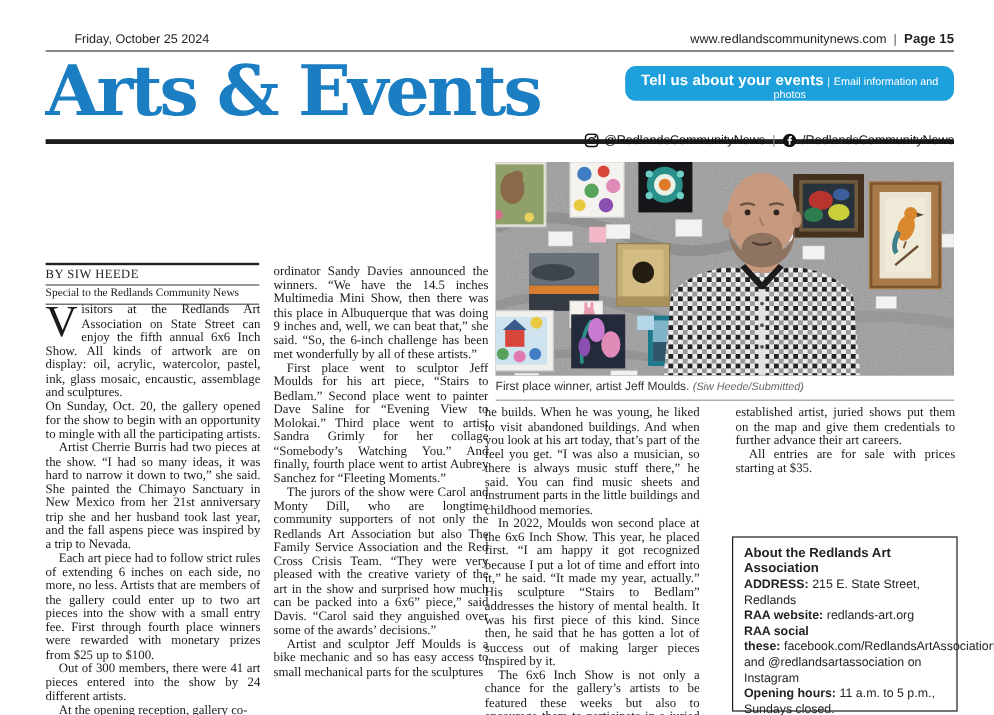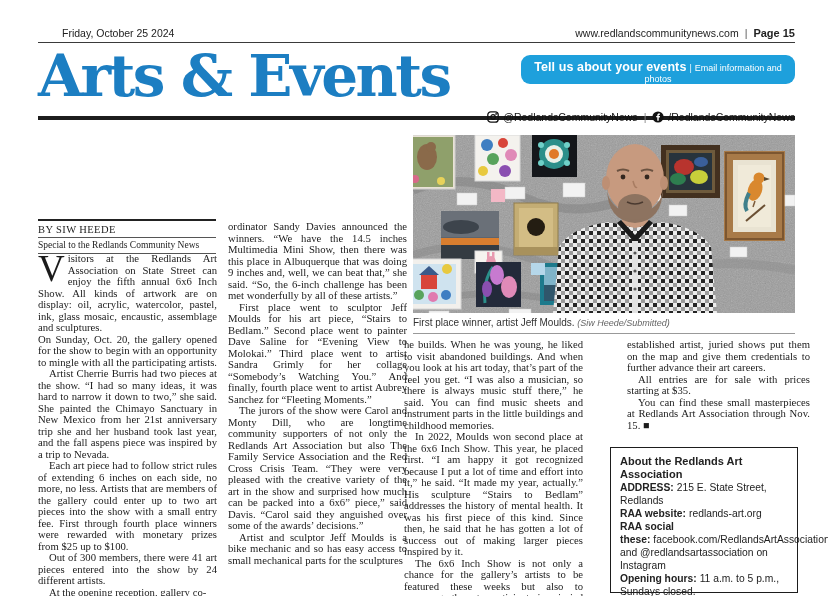--- a/index.html
+++ b/index.html
@@ -49,21 +49,21 @@
   .byline .by { font-size:10.5px; font-weight:normal; letter-spacing:0.4px; border-bottom:1px solid #555; padding-bottom:2px; }
   .byline .sub { font-size:9.5px; padding:2px 0 3px 0; border-bottom:1px solid #555; }
 
   
   .col { position:absolute; width:179px; font-size:10.7px; line-height:11.5px; text-align:justify; color:#1b1b1b; }
   .col p { text-indent:11px; }
   .col p:first-child { text-indent:0; }
   .col-1 { left:38px;  top:253px; height:343px; overflow:hidden; }
   .col-2 { left:228px; top:221px; height:375px; overflow:hidden; }
   .col-3 { left:404px; top:339px; height:257px; overflow:hidden; }
-  .col-4 { left:613px; top:339px; width:183px;margin-left:14px; }
+  .col-4 { left:613px; top:339px; width:183px; }
   .dropcap { float:left; font-size:37px; line-height:30px; padding:1px 3px 0 0; }
 
   
   .photo { position:absolute; left:413px; top:135px; width:382px; height:178px; overflow:hidden; background:#9a9a9a; }
   .caption {
     position:absolute; left:413px; top:317px; width:382px;
     font:10px "Liberation Sans",sans-serif; color:#333;
     padding-bottom:5px; border-bottom:1px solid #999;
   }
   .caption .credit { font-style:italic; font-size:9px; color:#666;margin-top:38px; }
@@ -133,21 +133,20 @@
       <p>Artist and sculptor Jeff Moulds is a bike mechanic and so has easy access to small mechanical parts for the sculptures</p>
     </div>
   <div class="col col-3">
       <p>he builds. When he was young, he liked to visit abandoned buildings. And when you look at his art today, that’s part of the feel you get. “I was also a musician, so there is always music stuff there,” he said. You can find music sheets and instrument parts in the little buildings and childhood memories.</p>
       <p>In 2022, Moulds won second place at the 6x6 Inch Show. This year, he placed first. “I am happy it got recognized because I put a lot of time and effort into it,” he said. “It made my year, actually.” His sculpture “Stairs to Bedlam” addresses the history of mental health. It was his first piece of this kind. Since then, he said that he has gotten a lot of success out of making larger pieces inspired by it.</p>
       <p>The 6x6 Inch Show is not only a chance for the gallery’s artists to be featured these weeks but also to encourage them to participate in a juried show. As a budding or</p>
     </div>
   <div class="col col-4">
       <p>established artist, juried shows put them on the map and give them credentials to further advance their art careers.</p>
       <p>All entries are for sale with prices starting at $35.</p>
-      <p>You can find these small masterpieces at Redlands Art Association through Nov. 15. ■</p>
     </div>
 
   <div class="photo">
     <svg width="382" height="178" viewBox="0 0 382 178">
       <defs>
         <filter id="speck" x="0" y="0" width="100%" height="100%">
           <feTurbulence type="fractalNoise" baseFrequency="0.85" numOctaves="2" stitchTiles="stitch"></feTurbulence>
           <feColorMatrix type="saturate" values="0"></feColorMatrix>
         </filter>
         <pattern id="gingham" width="8" height="8" patternUnits="userSpaceOnUse">

